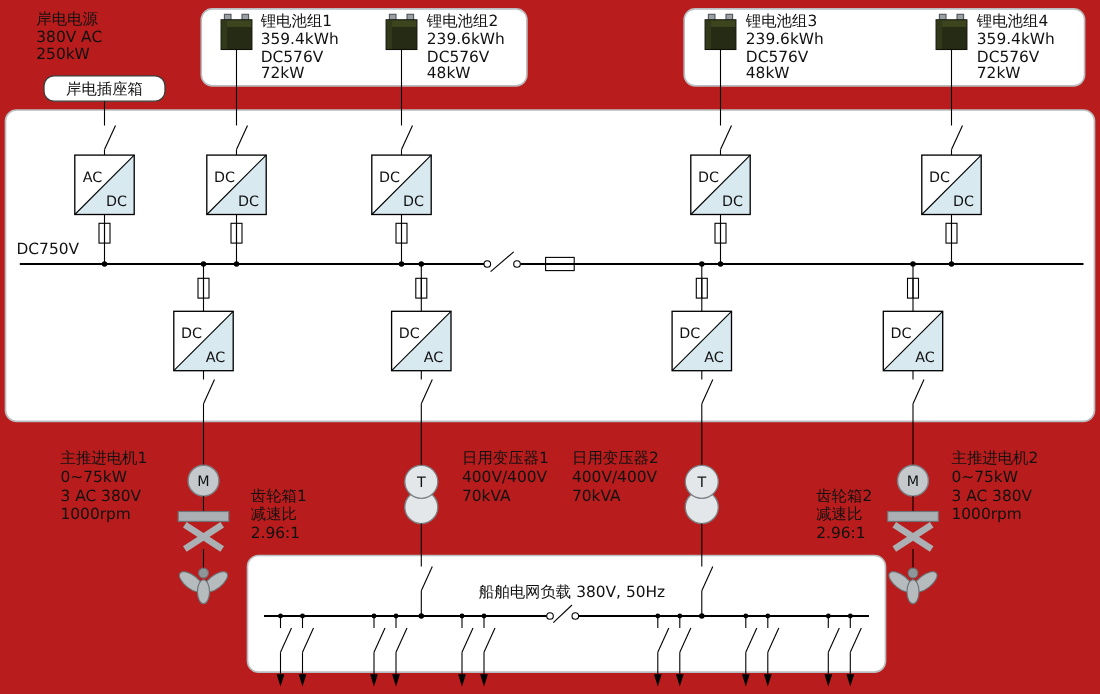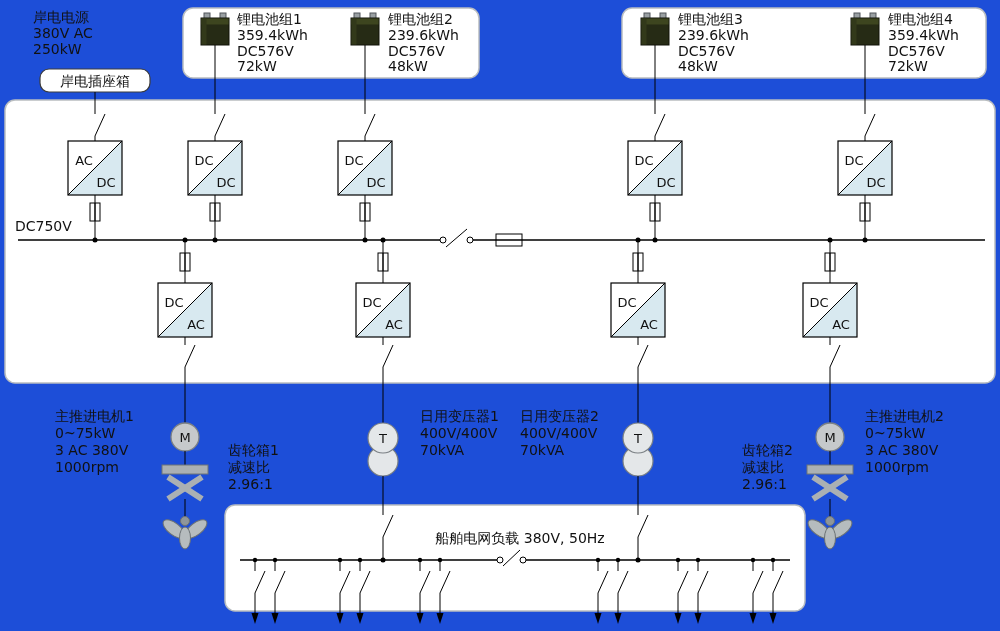--- a/index.html
+++ b/index.html
@@ -1,16 +1,16 @@
 <!DOCTYPE html>
 <html><head>
 <meta charset="utf-8">
 <style>
   html,body{margin:0;padding:0;background:#fff;}
-  .stage{position:relative;width:1000px;height:631px;background:#1d4ed8;overflow:hidden;
+  .stage{position:relative;width:1000px;height:631px;background:#b91c1c;overflow:hidden;
          font-family:"DejaVu Sans","Liberation Sans",sans-serif;}
   svg{display:block;font-family:"DejaVu Sans","Liberation Sans",sans-serif;}
   .wire{stroke:#000;stroke-width:1;fill:none;}
   .bus{stroke:#000;stroke-width:1.6;fill:none;}
   .frame{fill:#ffffff;stroke:#b9bdc0;stroke-width:1.5;}
   .lbl{font-size:14px;fill:#111;}
   .mid{text-anchor:middle;}
   .conv-lbl{font-size:13px;fill:#111;text-anchor:middle;}
   .dot{fill:#000;}
   .oc{fill:#fff;stroke:#000;}

